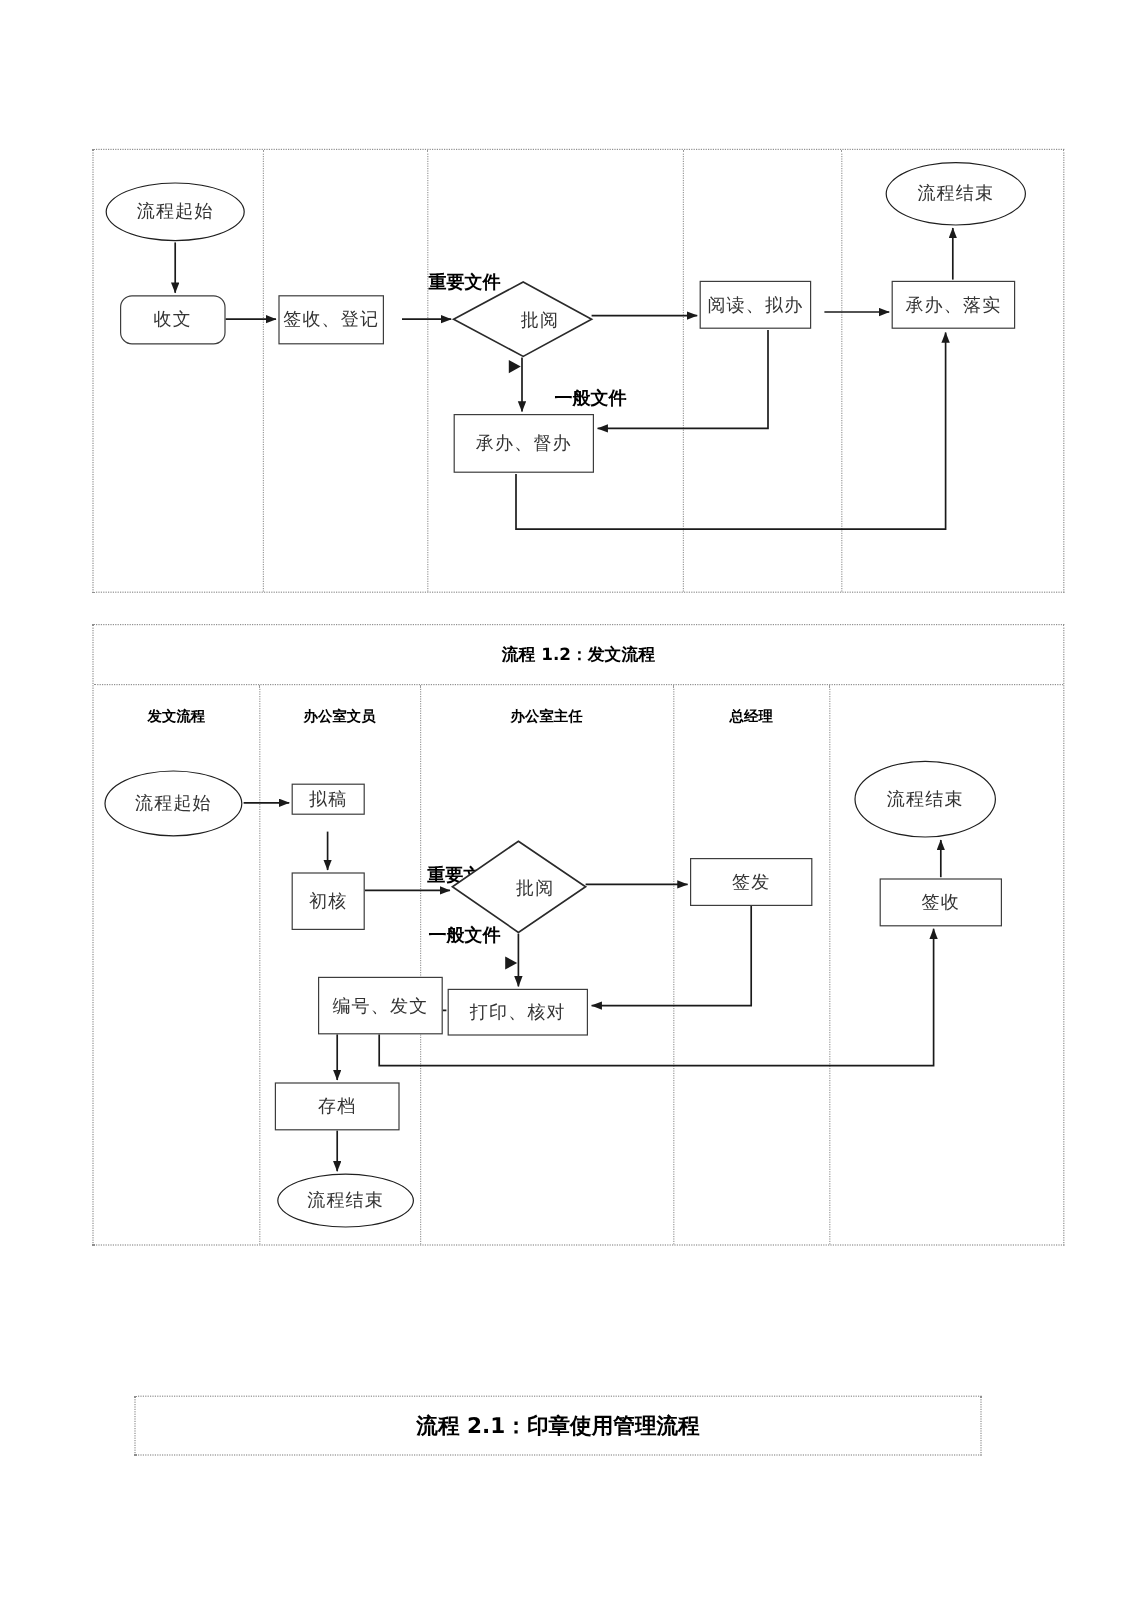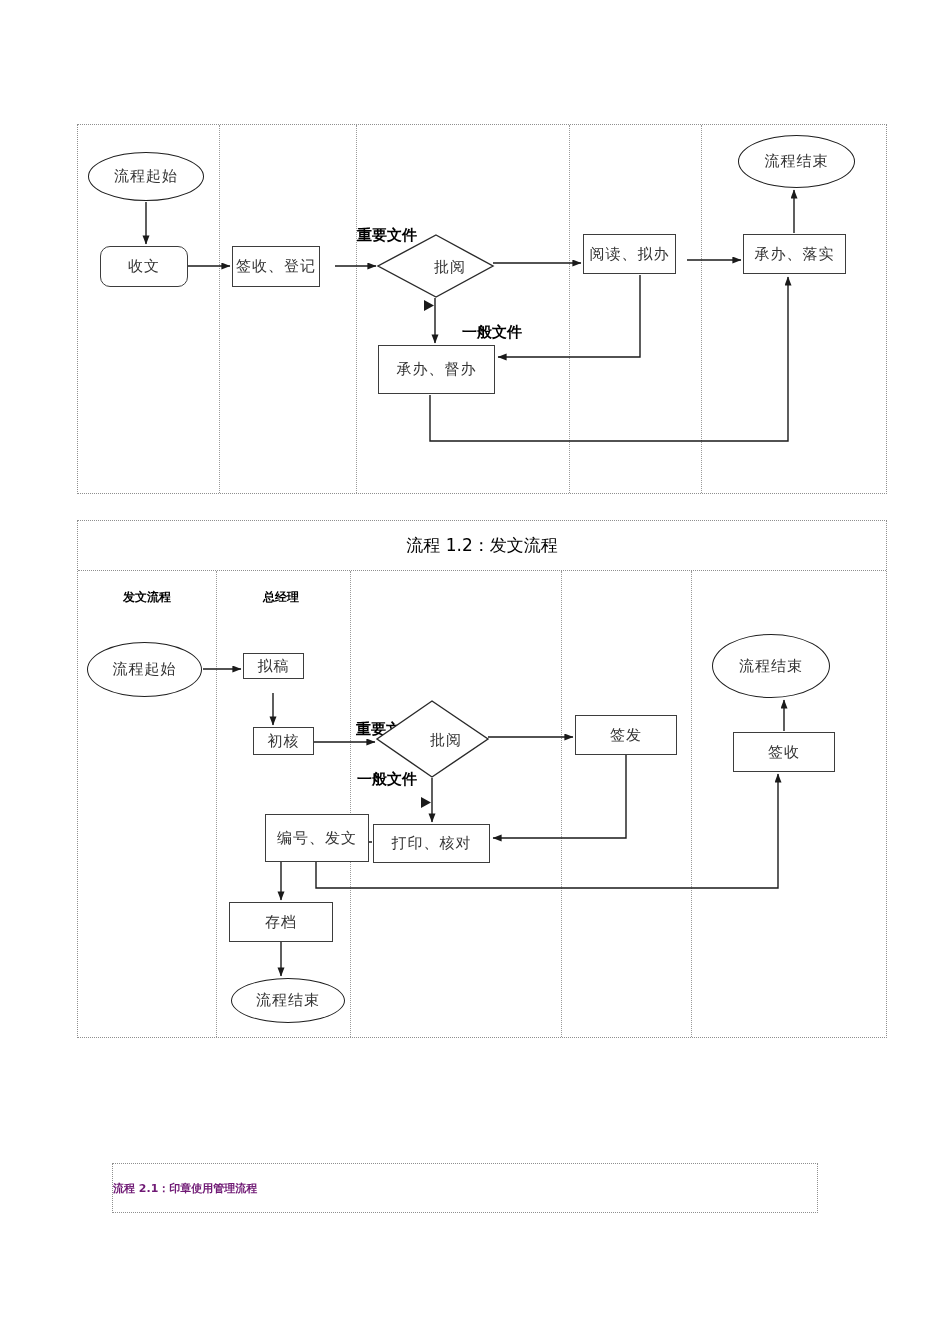--- a/index.html
+++ b/index.html
@@ -3,54 +3,56 @@
 <meta charset="utf-8">
 <style>
   html,body{margin:0;padding:0;background:#fff;}
   .page{position:relative;width:950px;height:1344px;background:#fff;overflow:hidden;
         font-family:"DejaVu Sans","Liberation Sans",sans-serif;}
   
   .grid{position:absolute;box-sizing:border-box;border:1px dotted #8f8f8f;background:transparent;z-index:0;}
   .lane{position:absolute;width:0;border-left:1px dotted #9a9a9a;}
   .t2-title{position:absolute;left:0;right:0;top:0;height:50px;box-sizing:border-box;
             border-bottom:1px dotted #8f8f8f;display:flex;align-items:center;justify-content:center;
-            font-size:17px;font-weight:normal;color:#000;}
+            font-size:14px;font-weight:bold;color:#000;}
   .t2-headrow{position:absolute;left:0;right:0;top:50px;height:52px;display:flex;}
   .t2-headcell{box-sizing:border-box;display:flex;align-items:center;justify-content:center;
                font-size:12px;font-weight:bold;color:#000;}
   
   .node{position:absolute;box-sizing:border-box;background:#fff;border:1.5px solid #3d3d3d;
         display:flex;align-items:center;justify-content:center;z-index:3;
         font-family:"DejaVu Serif","Liberation Serif",serif;font-size:15px;color:#333;letter-spacing:1px;}
   .oval{border-radius:50%;border:1.4px solid #1f1f1f;}
   .dlabel{position:absolute;z-index:3;text-align:right;background:transparent;
           font-family:"DejaVu Serif","Liberation Serif",serif;font-size:15px;color:#333;letter-spacing:1px;}
   .flabel{position:absolute;font-size:15px;font-weight:bold;color:#000;z-index:3;white-space:nowrap;}
   .flabel.behind{z-index:1;}
   svg.overlay{position:absolute;left:0;top:0;z-index:2;pointer-events:none;}
   .s3box{position:absolute;left:112px;top:1163px;width:706px;height:50px;box-sizing:border-box;
-         border:1px dotted #8f8f8f;display:flex;align-items:center;justify-content:flex-start;
-         font-size:11px;font-weight:bold;color:#701a75;}
+         border:1px dotted #8f8f8f;display:flex;align-items:center;justify-content:center;
+         font-size:18px;font-weight:bold;color:#000000;}
 </style>
 </head>
 <body>
 
 <div class="page">
 
   <div class="grid" style="left:77px;top:124px;width:810px;height:370px;">
     <div class="lane" style="left:141px;top:0;height:368px;"></div>
     <div class="lane" style="left:278px;top:0;height:368px;"></div>
     <div class="lane" style="left:491px;top:0;height:368px;"></div>
     <div class="lane" style="left:623px;top:0;height:368px;"></div>
   </div>
 
   <div class="grid" style="left:77px;top:520px;width:810px;height:518px;">
     <div class="t2-title">流程 1.2：发文流程</div>
     <div class="t2-headrow">
       <div class="t2-headcell" style="width:138px;">发文流程</div>
+      <div class="t2-headcell" style="width:134px;">办公室文员</div>
+      <div class="t2-headcell" style="width:211px;">办公室主任</div>
       <div class="t2-headcell" style="width:130px;">总经理</div>
     </div>
     <div class="lane" style="left:138px;top:50px;height:466px;"></div>
     <div class="lane" style="left:272px;top:50px;height:466px;"></div>
     <div class="lane" style="left:483px;top:50px;height:466px;"></div>
     <div class="lane" style="left:613px;top:50px;height:466px;"></div>
   </div>
 
   <div class="flabel behind" style="left:356px;top:720px;">重要文件</div>
 
@@ -96,21 +98,21 @@
   <div class="dlabel" style="left:406px;top:258px;width:60px;">批阅</div>
   <div class="node" style="left:583px;top:234px;width:93px;height:40px;">阅读、拟办</div>
   <div class="node" style="left:743px;top:234px;width:103px;height:40px;">承办、落实</div>
   <div class="node oval" style="left:738px;top:135px;width:117px;height:53px;">流程结束</div>
   <div class="node" style="left:378px;top:345px;width:117px;height:49px;">承办、督办</div>
   <div class="flabel" style="left:357px;top:226px;">重要文件</div>
   <div class="flabel" style="left:462px;top:323px;">一般文件</div>
 
   <div class="node oval" style="left:87px;top:642px;width:115px;height:55px;">流程起始</div>
   <div class="node" style="left:243px;top:653px;width:61px;height:26px;">拟稿</div>
-  <div class="node" style="left:253px;top:727px;width:61px;height:28px;">初核</div>
+  <div class="node" style="left:243px;top:727px;width:61px;height:48px;">初核</div>
   <div class="dlabel" style="left:402px;top:731px;width:60px;">批阅</div>
   <div class="node" style="left:575px;top:715px;width:102px;height:40px;">签发</div>
   <div class="node" style="left:733px;top:732px;width:102px;height:40px;">签收</div>
   <div class="node oval" style="left:712px;top:634px;width:118px;height:64px;">流程结束</div>
   <div class="node" style="left:373px;top:824px;width:117px;height:39px;">打印、核对</div>
   <div class="node" style="left:229px;top:814px;width:104px;height:48px;margin-left:36px;">编号、发文</div>
   <div class="node" style="left:229px;top:902px;width:104px;height:40px;">存档</div>
   <div class="node oval" style="left:231px;top:978px;width:114px;height:45px;">流程结束</div>
   <div class="flabel" style="left:357px;top:770px;">一般文件</div>
 

